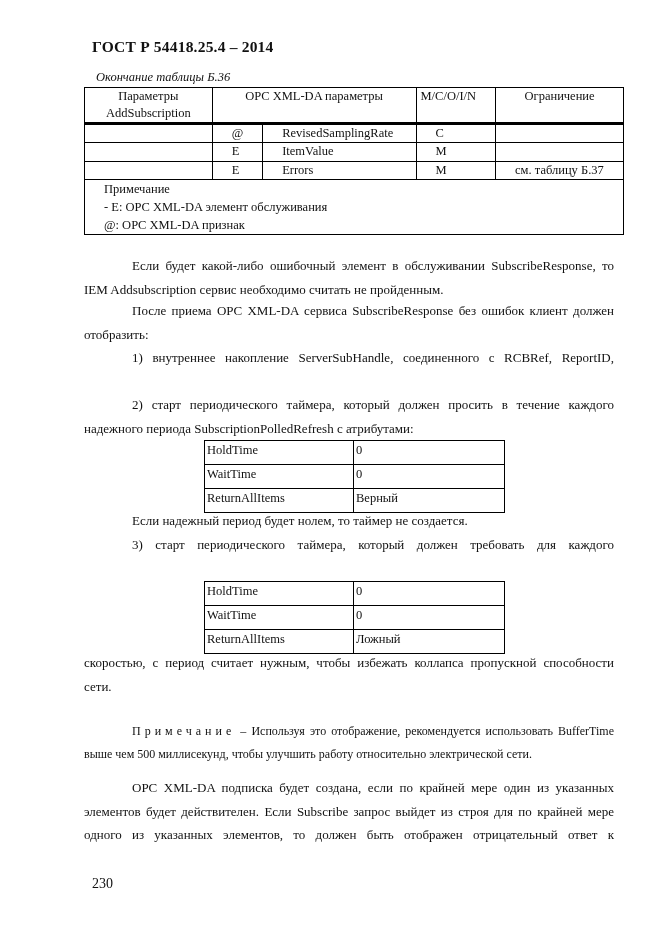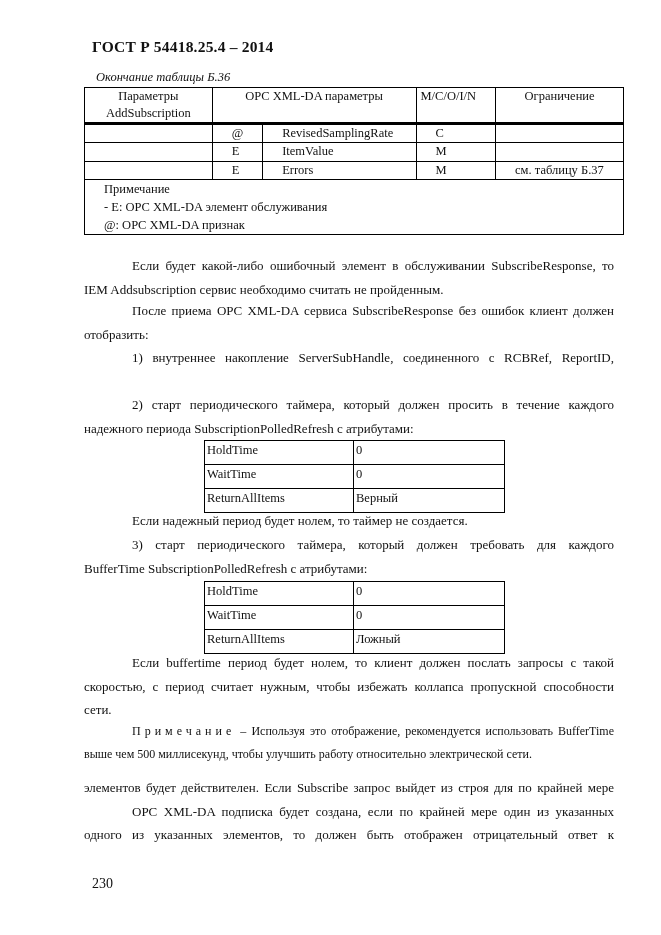--- a/index.html
+++ b/index.html
@@ -158,50 +158,48 @@
       </tr>
 </tbody>
   </table>
 
 <div class="abs para" style="top:509px;">
   <div><span class="indent"></span><span>Если надежный период будет нолем, то таймер не создается.</span></div>
 </div>
 
 <div class="abs para" style="top:533px;">
   <div class="justify-full"><span class="indent"></span><span>3) старт периодического таймера, который должен требовать для каждого</span></div>
-  <div>BufferTime SubscriptionPolledRefresh с атрибутами:</div>
 </div>
 
 <table class="abs attr-table" style="top:581px;">
   <tbody>
       <tr>
         <td class="k">HoldTime</td>
         <td>0</td>
       </tr>
   <tr>
         <td class="k">WaitTime</td>
         <td>0</td>
       </tr>
   <tr>
         <td class="k">ReturnAllItems</td>
         <td>Ложный</td>
       </tr>
 </tbody>
   </table>
 
 <div class="abs para" style="top:651px;">
-  <div class="justify-full"><span class="indent"></span><span>Если buffertime период будет нолем, то клиент должен послать запросы с такой</span></div>
   <div class="justify-full">скоростью, с период считает нужным, чтобы избежать коллапса пропускной способности</div>
   <div>сети.</div>
 </div>
 
 <div class="abs small-note" style="top:720px;">
   <div style="text-align-last:justify;"><span class="indent" style="display:inline-block;width:48px;"></span><span class="spaced">Примечание</span><span> – Используя это отображение, рекомендуется использовать BufferTime</span></div>
   <div>выше чем 500 миллисекунд, чтобы улучшить работу относительно электрической сети.</div>
 </div>
 
 <div class="abs para" style="top:776px;">
+  <div class="justify-full"><span class="indent"></span><span>OPC XML-DA подписка будет создана, если по крайней мере один из указанных</span></div>
   <div class="justify-full">элементов будет действителен. Если Subscribe запрос выйдет из строя для по крайней мере</div>
-  <div class="justify-full"><span class="indent"></span><span>OPC XML-DA подписка будет создана, если по крайней мере один из указанных</span></div>
   <div class="justify-full">одного из указанных элементов, то должен быть отображен отрицательный ответ к</div>
 </div>
 
 <div class="abs page-number">230</div>
 
 </body></html>

